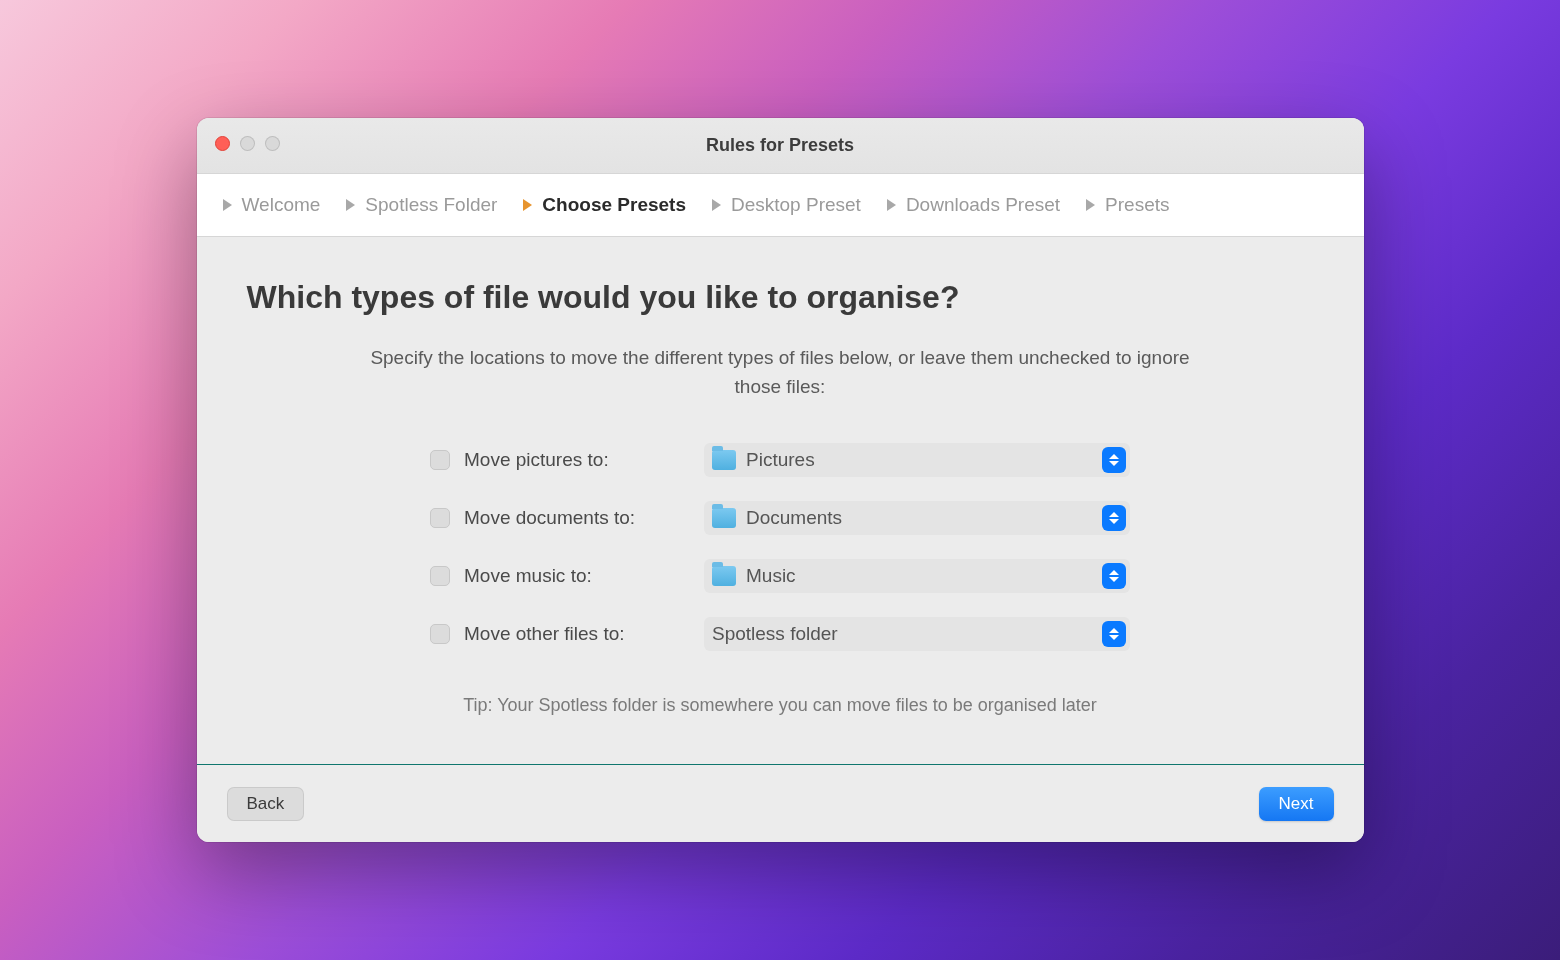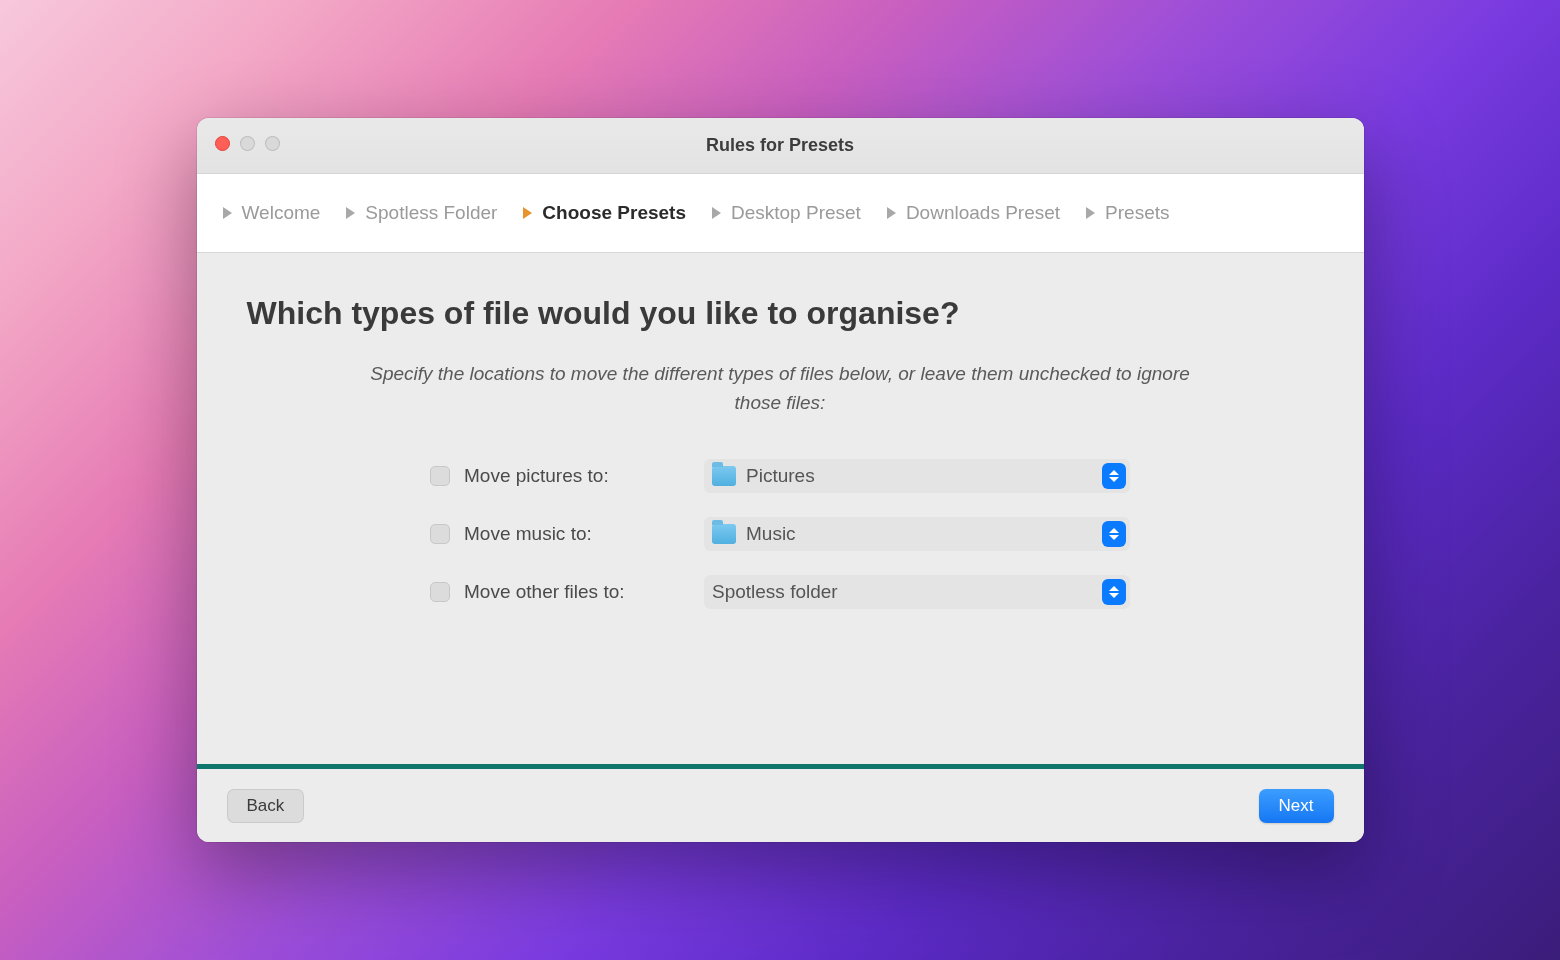--- a/index.html
+++ b/index.html
@@ -47,21 +47,21 @@
   }
   .tl.close { background: #ff5f57; border-color: #e24238; }
   .title {
     font-size: 18px; font-weight: 700; color: #3d3d3d;
   }
 
   
   .stepbar {
     background: #ffffff;
     border-bottom: 1px solid #d6d6d6;
-    padding: 28px 26px;
+    padding: 20px 26px;
     display: flex;
     gap: 26px;
     font-size: 19px;
     color: #9a9a9a;
   }
   .step { display: flex; align-items: center; gap: 10px; white-space: nowrap; }
   .tri {
     width: 0; height: 0;
     border-top: 6px solid transparent;
     border-bottom: 6px solid transparent;
@@ -83,21 +83,20 @@
     color: #3a3a3a;
     margin-bottom: 28px;
   }
   .subtext {
     text-align: center;
     font-size: 19px;
     color: #5a5a5a;
     line-height: 1.5;
     max-width: 820px;
     margin: 0 auto 42px auto;
-    font-style: italic;
   }
 
   .rows {
     width: 700px;
     margin: 0 auto;
     display: flex;
     flex-direction: column;
     gap: 24px;
   }
   .row {
@@ -168,21 +167,21 @@
   .tip {
     text-align: center;
     font-size: 18px;
     color: #7a7a7a;
     margin-top: 44px;
   }
 
   
   .footer {
     height: 78px;
-    border-top: 5px solid #0f766e;
+    border-top: 1px solid #0f766e;
     background: #ececec;
     display: flex;
     align-items: center;
     justify-content: space-between;
     padding: 0 30px;
   }
   .btn {
     height: 34px;
     padding: 0 20px;
     border-radius: 7px;
@@ -258,20 +257,32 @@
         <div class="select">
           <div class="folder-icon"></div>
           <span class="select-text">Pictures</span>
           <div class="stepper">
             <div class="arr-up"></div>
               <div class="arr-down"></div>
           </div>
         </div>
       </div>
 
+      <div class="row">
+        <div class="checkbox"></div>
+        <div class="row-label">Move documents to:</div>
+        <div class="select">
+          <div class="folder-icon"></div>
+          <span class="select-text">Documents</span>
+          <div class="stepper">
+            <div class="arr-up"></div>
+              <div class="arr-down"></div>
+          </div>
+        </div>
+      </div>
 
       <div class="row">
         <div class="checkbox"></div>
         <div class="row-label">Move music to:</div>
         <div class="select">
           <div class="folder-icon"></div>
           <span class="select-text">Music</span>
           <div class="stepper">
             <div class="arr-up"></div>
               <div class="arr-down"></div>
@@ -287,20 +298,21 @@
           <span class="select-text">Spotless folder</span>
           <div class="stepper">
             <div class="arr-up"></div>
               <div class="arr-down"></div>
           </div>
         </div>
       </div>
 
     </div>
 
+    <div class="tip">Tip: Your Spotless folder is somewhere you can move files to be organised later</div>
   </div>
 
   <div class="footer">
     <button class="btn btn-back">Back</button>
     <button class="btn btn-next">Next</button>
   </div>
 
 </div>
 
 </body></html>

